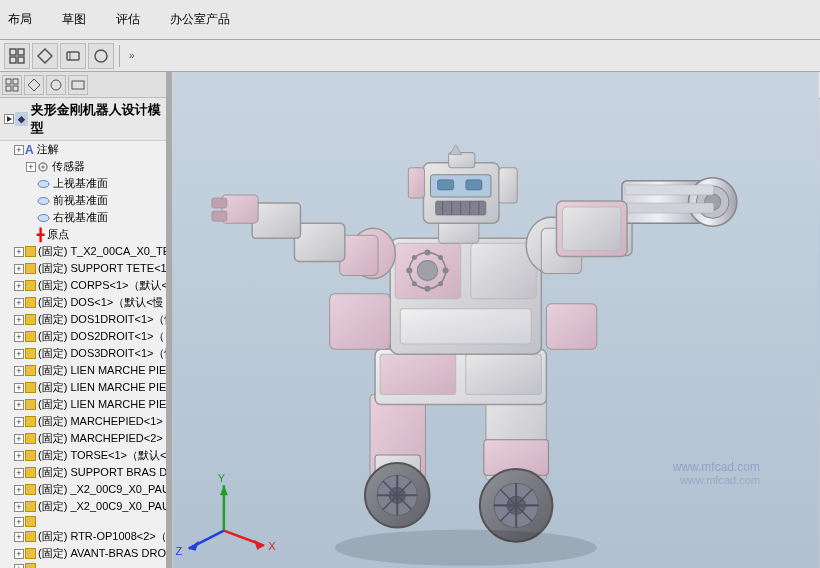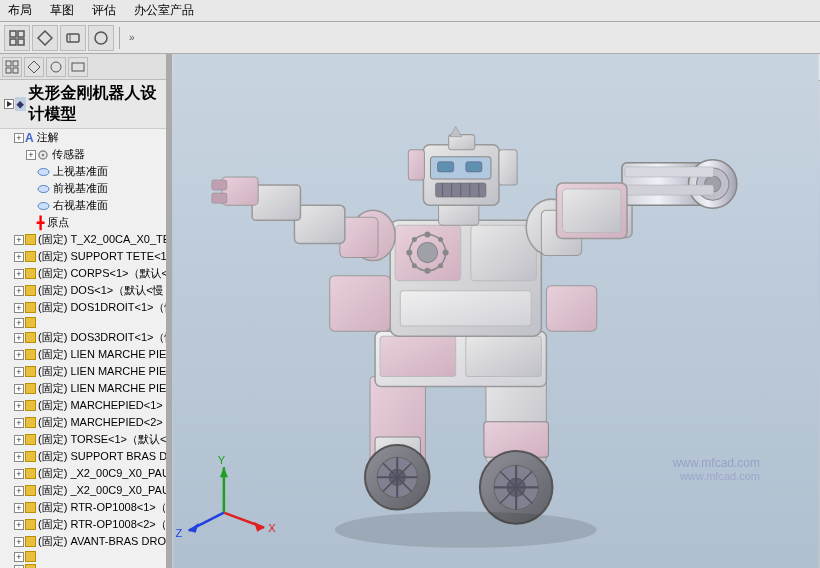--- a/index.html
+++ b/index.html
@@ -10,24 +10,24 @@
       font-family: 'SimSun', 'Microsoft YaHei', Arial, sans-serif;
       font-size: 12px;
       background: #c8c8c8;
     }
 
     
     .menu-bar {
       display: flex;
       align-items: center;
       background: #e8e8e8;
-      height: 22px;
+      height: 40px;
       border-bottom: 1px solid #aaa;
       padding: 0 4px;
-      gap: 10px;
+      gap: 22px;
     }
     .menu-item {
       font-size: 12px;
       cursor: pointer;
       padding: 0 4px;
       color: #000;
     }
 
     
     .toolbar {
@@ -162,21 +162,21 @@
       cursor: pointer;
       display: flex;
       align-items: center;
       justify-content: center;
       font-size: 10px;
     }
 
     
     .watermark {
       position: absolute;
-      bottom: 86px;
+      bottom: 100px;
       right: 60px;
       color: rgba(100,100,200,0.25);
       font-size: 11px;
       text-align: right;
       pointer-events: none;
     }
 
     
     .splitter {
       width: 4px;
@@ -275,21 +275,21 @@
 
     <div class="tree-scroll">
 
       <div class="tree-title">
         <div class="expand-icon">
           <svg width="8" height="8" viewBox="0 0 8 8">
               <polygon points="2,1 7,4 2,7" fill="#333"></polygon>
             </svg>
         </div>
         <span style="background:#c0d0e0;width:14px;height:14px;display:inline-flex;align-items:center;justify-content:center;margin-right:3px;font-size:9px;color:#336;">◆</span>
-        <span style="font-size:16px;">夹形金刚机器人设计模型</span>
+        <span style="font-size:13px;">夹形金刚机器人设计模型</span>
       </div>
 
       <div class="tree-item tree-indent-1">
         <span class="expand-icon plus">+</span>
         <span style="color:#4466cc;font-weight:bold;font-size:12px;margin-right:3px;">A</span>
         <span>注解</span>
       </div>
 
       <div class="tree-item tree-indent-2">
         <span class="expand-icon plus">+</span>
@@ -356,20 +356,21 @@
 
       <div class="tree-item tree-indent-1">
         <span class="expand-icon plus">+</span>
         <span class="icon-yellow-sq"></span>
         <span>(固定) DOS1DROIT&lt;1&gt;（慢</span>
       </div>
 
       <div class="tree-item tree-indent-1">
         <span class="expand-icon plus">+</span>
         <span class="icon-yellow-sq"></span>
+        <span>(固定) DOS2DROIT&lt;1&gt;（</span>
       </div>
 
       <div class="tree-item tree-indent-1">
         <span class="expand-icon plus">+</span>
         <span class="icon-yellow-sq"></span>
         <span>(固定) DOS3DROIT&lt;1&gt;（慢</span>
       </div>
 
       <div class="tree-item tree-indent-1">
         <span class="expand-icon plus">+</span>
@@ -421,21 +422,20 @@
 
       <div class="tree-item tree-indent-1">
         <span class="expand-icon plus">+</span>
         <span class="icon-yellow-sq"></span>
         <span>(固定) _X2_00C9_X0_PAU</span>
       </div>
 
       <div class="tree-item tree-indent-1">
         <span class="expand-icon plus">+</span>
         <span class="icon-yellow-sq"></span>
-        <span>(固定) RTR-OP1008&lt;1&gt;（</span>
       </div>
 
       <div class="tree-item tree-indent-1">
         <span class="expand-icon plus">+</span>
         <span class="icon-yellow-sq"></span>
         <span>(固定) RTR-OP1008&lt;2&gt;（</span>
       </div>
 
       <div class="tree-item tree-indent-1">
         <span class="expand-icon plus">+</span>

